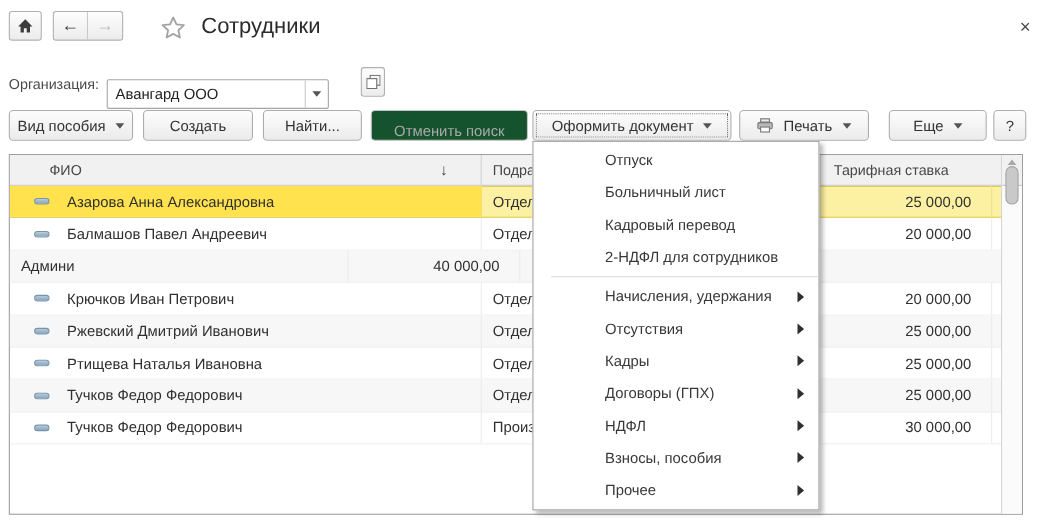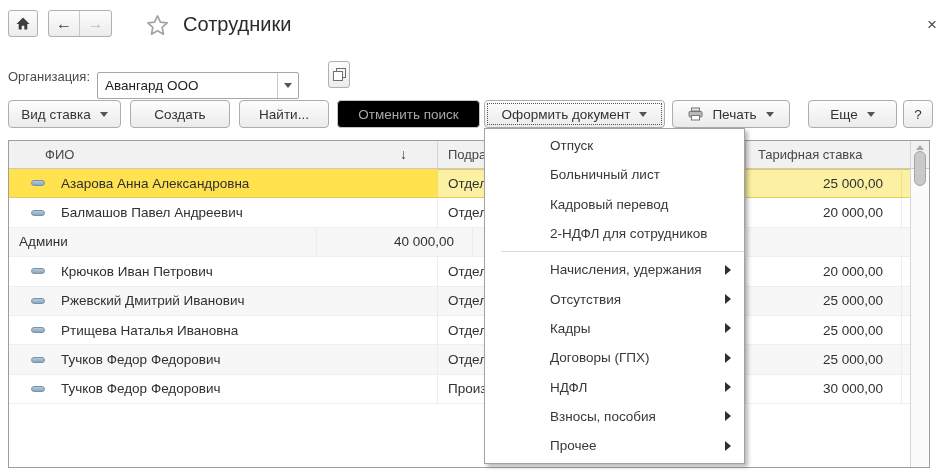--- a/index.html
+++ b/index.html
@@ -31,21 +31,21 @@
     border: 1px solid #a6a6a6; border-radius: 2px; background: #fff; display: flex; align-items: center; margin-top: 11px; }
   .combo-value { flex: 1; font-size: 13.5px; color: #222; padding-left: 7px; white-space: nowrap; overflow: hidden; }
   .combo-drop { width: 21px; height: 100%; border-left: 1px solid #c9c9c9; display: flex; align-items: center; justify-content: center; cursor: pointer; }
   .caret { width: 0; height: 0; border-left: 4px solid transparent; border-right: 4px solid transparent; border-top: 5px solid #555; }
   #btn-choose { left: 328px; top: 61px; width: 22px; }
 
   
   .btn { position: absolute; top: 100px; height: 28px; display: flex; align-items: center; justify-content: center;
     gap: 9px; background: linear-gradient(#fdfdfd, #ebebeb); border: 1px solid #adadad; border-radius: 4px;
     font-size: 13.5px; color: #333; cursor: pointer; }
-  .btn.disabled { background: #000000; color: #a9a9a9; border-color: #c6c6c6; cursor: default; }
+  .btn.disabled { background: #14532d; color: #a9a9a9; border-color: #c6c6c6; cursor: default; align-items: flex-end; }
   .btn.focused { outline: 1px dotted #555; outline-offset: -4px; }
   #btn-viewlist { left: 8px;  width: 113px; }
   #btn-create  { left: 130px; width: 100px; }
   #btn-find    { left: 239px; width: 90px; }
   #btn-cancel  { left: 337px; width: 143px; }
   #btn-makedoc { left: 484px; width: 181px; }
   #btn-print   { left: 672px; width: 118px; }
   #btn-more    { left: 808px; width: 89px; }
   #btn-help    { left: 903px; width: 30px; }
 
@@ -135,21 +135,21 @@
   <div class="icon-btn" id="btn-choose">
     <span>
       <svg width="13" height="13" viewBox="0 0 13 13">
         <rect x="3.5" y="0.5" width="9" height="9" fill="none" stroke="#6f6f6f"></rect>
         <rect x="0.5" y="3.5" width="9" height="9" fill="#ffffff" stroke="#6f6f6f"></rect>
       </svg>
     </span>
   </div>
 
   <div class="btn" id="btn-viewlist">
-    <span>Вид ставка</span>
+    <span>Вид пособия</span>
     <span class="caret"></span>
   </div>
   <div class="btn" id="btn-create">
     <span>Создать</span>
   </div>
   <div class="btn" id="btn-find">
     <span>Найти...</span>
   </div>
   <div class="btn disabled" id="btn-cancel">
     <span>Отменить поиск</span>

